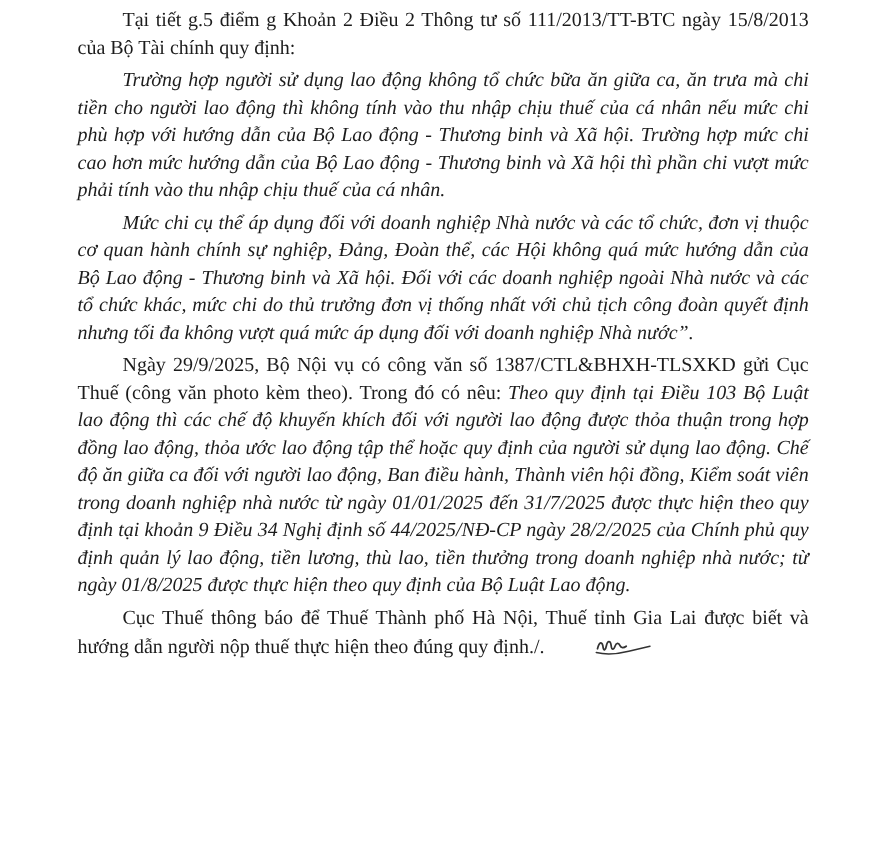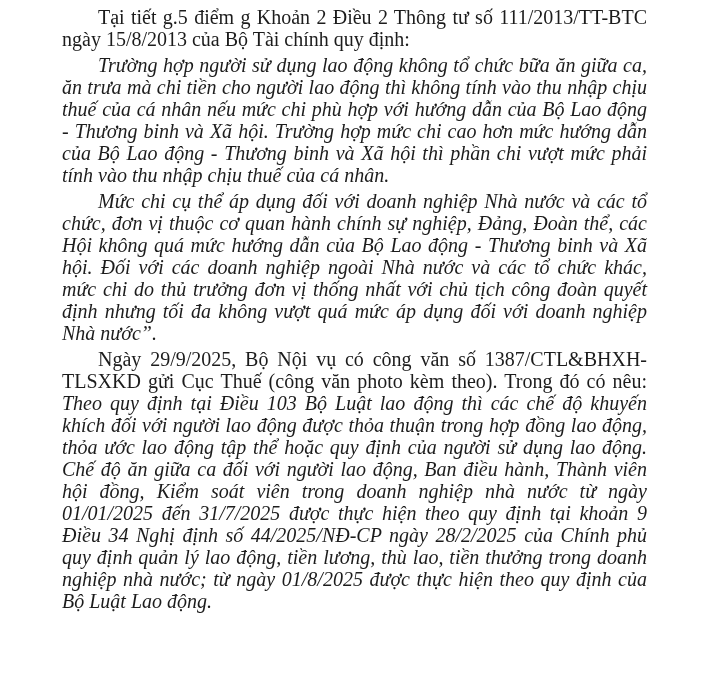--- a/index.html
+++ b/index.html
@@ -8,21 +8,21 @@
     background: #ffffff;
   }
   .page {
     position: relative;
     width: 705px;
     height: 692px;
     box-sizing: border-box;
     background: #ffffff;
     padding: 6px 58px 0 62px;
     font-family: "Liberation Serif", "DejaVu Serif", serif;
-    font-size: 20px;
+    font-size: 16px;
     line-height: 22px;
     color: #1c1c1c;
     text-align: justify;
     overflow: hidden;
   }
   .para {
     margin: 0 0 4px 0;
     text-indent: 36px;
   }
   .seg { font-style: normal; }
@@ -42,14 +42,18 @@
   <p class="para"><span class="seg normal">Tại tiết g.5 điểm g Khoản 2 Điều 2 Thông tư số 111/2013/TT-BTC ngày 15/8/2013 của Bộ Tài chính quy định:</span></p>
 
 
 
   <p class="para"><span class="seg italic">Trường hợp người sử dụng lao động không tổ chức bữa ăn giữa ca, ăn trưa mà chi tiền cho người lao động thì không tính vào thu nhập chịu thuế của cá nhân nếu mức chi phù hợp với hướng dẫn của Bộ Lao động - Thương binh và Xã hội. Trường hợp mức chi cao hơn mức hướng dẫn của Bộ Lao động - Thương binh và Xã hội thì phần chi vượt mức phải tính vào thu nhập chịu thuế của cá nhân.</span></p>
 
   <p class="para"><span class="seg italic">Mức chi cụ thể áp dụng đối với doanh nghiệp Nhà nước và các tổ chức, đơn vị thuộc cơ quan hành chính sự nghiệp, Đảng, Đoàn thể, các Hội không quá mức hướng dẫn của Bộ Lao động - Thương binh và Xã hội. Đối với các doanh nghiệp ngoài Nhà nước và các tổ chức khác, mức chi do thủ trưởng đơn vị thống nhất với chủ tịch công đoàn quyết định nhưng tối đa không vượt quá mức áp dụng đối với doanh nghiệp Nhà nước”.</span></p>
 
   <p class="para"><span class="seg normal">Ngày 29/9/2025, Bộ Nội vụ có công văn số 1387/CTL&amp;BHXH-TLSXKD gửi Cục Thuế (công văn photo kèm theo). Trong đó có nêu: </span><span class="seg italic">Theo quy định tại Điều 103 Bộ Luật lao động thì các chế độ khuyến khích đối với người lao động được thỏa thuận trong hợp đồng lao động, thỏa ước lao động tập thể hoặc quy định của người sử dụng lao động. Chế độ ăn giữa ca đối với người lao động, Ban điều hành, Thành viên hội đồng, Kiểm soát viên trong doanh nghiệp nhà nước từ ngày 01/01/2025 đến 31/7/2025 được thực hiện theo quy định tại khoản 9 Điều 34 Nghị định số 44/2025/NĐ-CP ngày 28/2/2025 của Chính phủ quy định quản lý lao động, tiền lương, thù lao, tiền thưởng trong doanh nghiệp nhà nước; từ ngày 01/8/2025 được thực hiện theo quy định của Bộ Luật Lao động.</span></p>
 
+  <p class="para"><span class="seg normal">Cục Thuế thông báo để Thuế Thành phố Hà Nội, Thuế tỉnh Gia Lai được biết và hướng dẫn người nộp thuế thực hiện theo đúng quy định./.</span><span class="signature-squiggle"><svg width="48" height="16" viewBox="0 0 48 16" aria-hidden="true">
+        <path d="M3 10 c1.5 -6 4 -6 4.5 -1 c0.5 3 2 2 2.5 -1 c1 -5 3.5 -5 4 0 c0.3 3 2 3 3 0 c1 -3 3 -3 4 -0.5 c0.8 2 3 2 5 0.5" stroke="#333333" stroke-width="1.4" fill="none" stroke-linecap="round"></path>
+        <path d="M2 13 c8 2 18 1 26 -1 l17 -4" stroke="#333333" stroke-width="1.2" fill="none" stroke-linecap="round"></path>
+      </svg></span></p>
 
 </div>
 
 </body></html>

